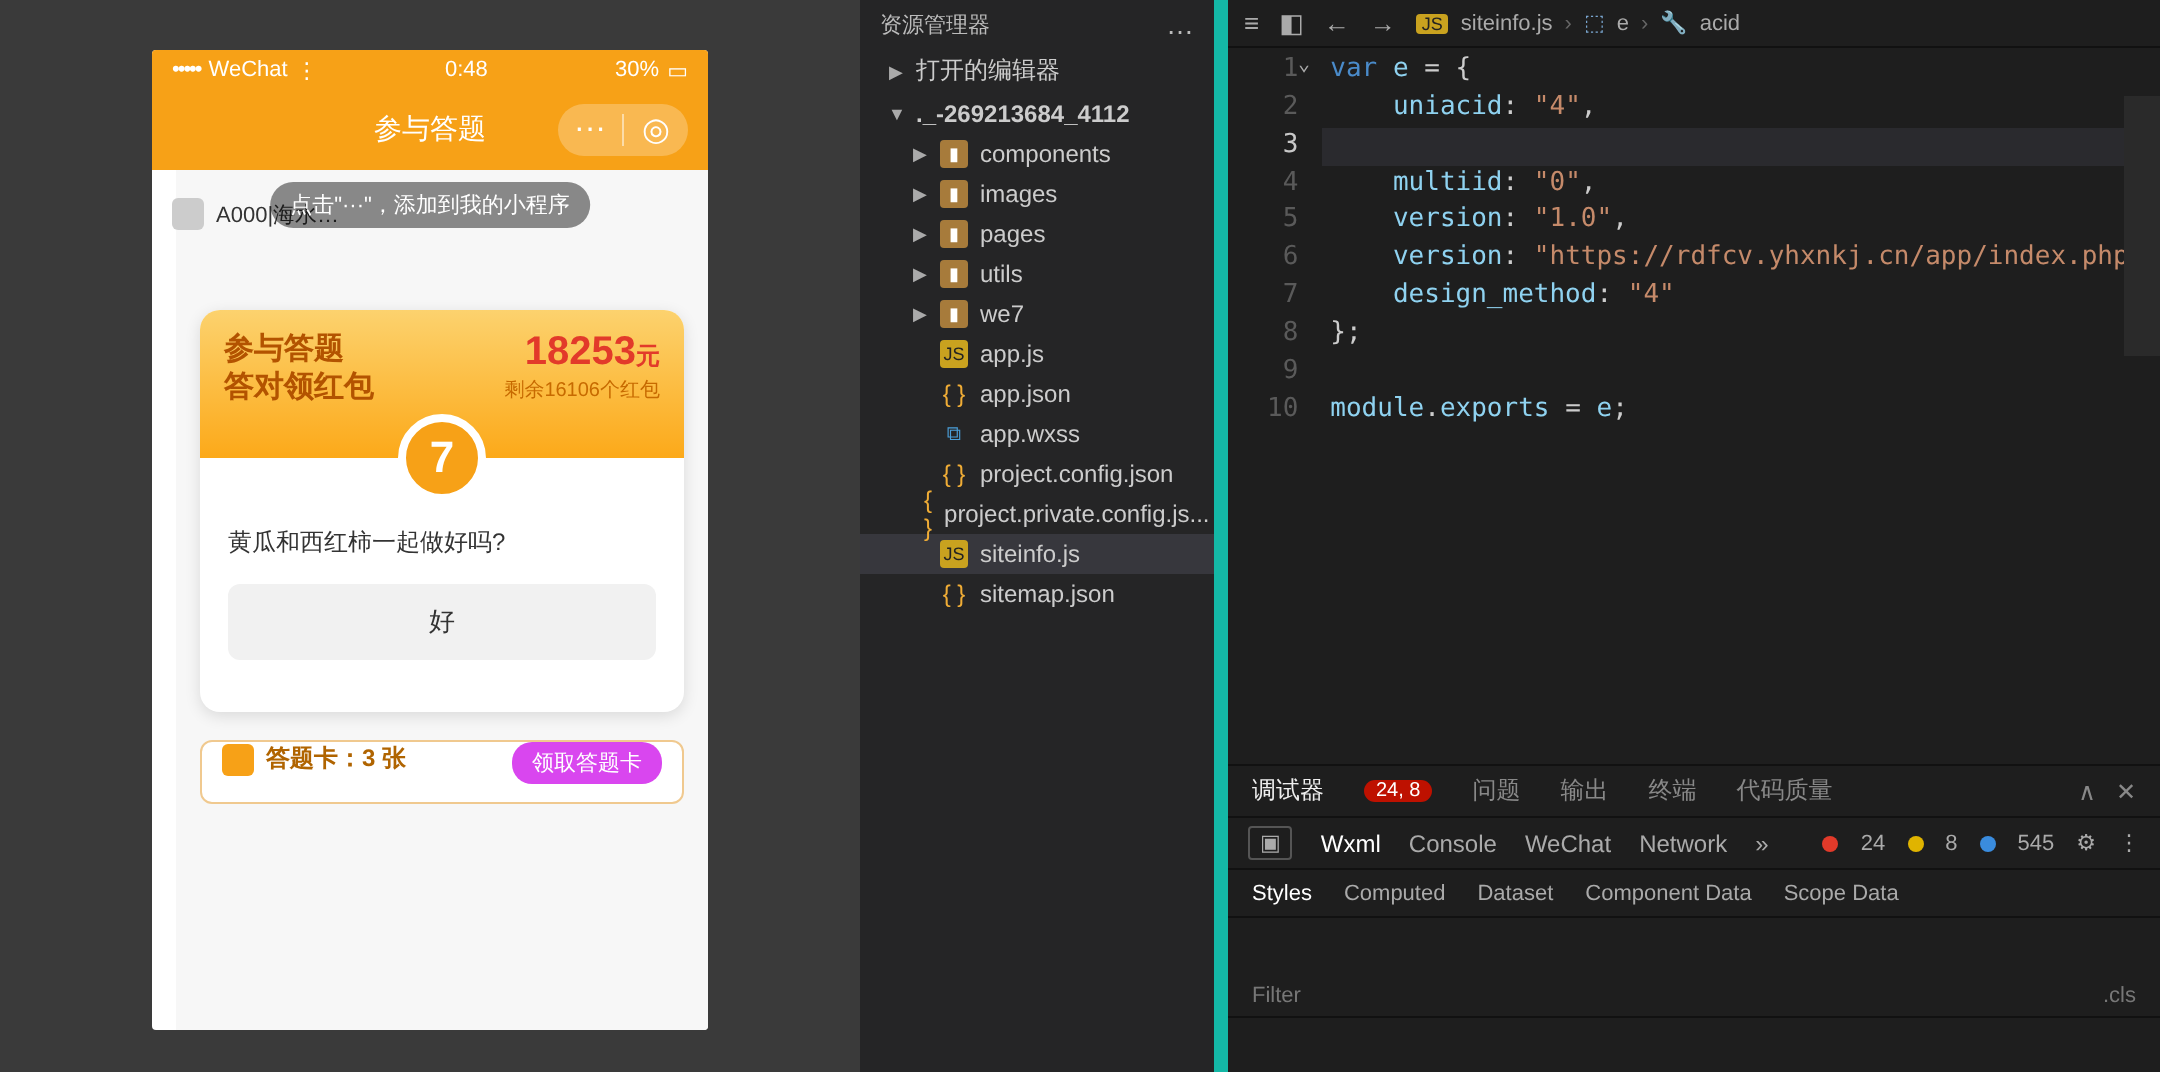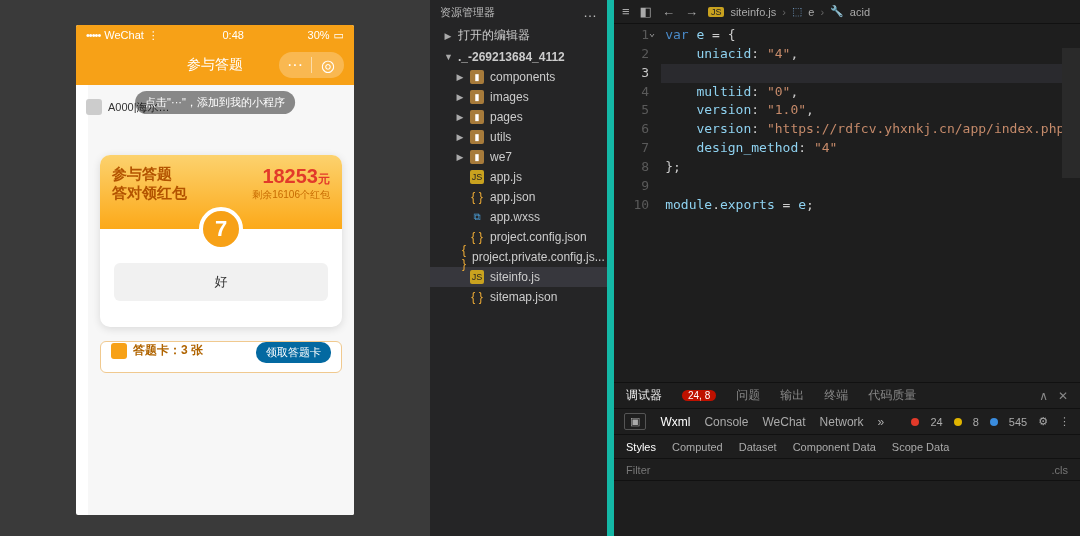--- a/index.html
+++ b/index.html
@@ -29,21 +29,21 @@
   .amount { color: #e23a2a; font-size: 20px; font-weight: 700; }
   .amount small { font-size: 12px; }
   .remain { color: #c76a00; font-size: 10px; }
   .count-circle { position: absolute; bottom: -22px; left: 50%; transform: translateX(-50%); width: 44px; height: 44px; border-radius: 50%; background: #f7a117; border: 4px solid #fff; color: #fff; font-size: 22px; font-weight: 700; display: flex; align-items: center; justify-content: center; }
   .card-body { padding: 34px 14px 16px 14px; }
   .question { font-size: 12px; color: #333; margin-bottom: 12px; }
   .option { background: #f1f1f1; border-radius: 6px; text-align: center; padding: 10px 0; font-size: 13px; color: #333; margin-bottom: 10px; }
   .footer-card { margin: 14px 12px 0 12px; background: #fff; border: 1px solid #f0c98f; border-radius: 6px; height: 32px; display: flex; align-items: flex-start; justify-content: space-between; padding: 0 10px; }
   .ft-left { display: flex; align-items: center; gap: 6px; font-size: 12px; color: #b06400; font-weight: 600; }
   .ft-icon { width: 16px; height: 16px; background: #f7a117; border-radius: 3px; }
-  .ft-btn { background: #0369a1; color: #fff; border-radius: 10px; font-size: 11px; padding: 3px 10px; }
+  .ft-btn { background: #d946ef; color: #fff; border-radius: 10px; font-size: 11px; padding: 3px 10px; }
   .page { background: #f7f7f7; height: calc(100% - 60px); padding-top: 36px; margin-left: 12px; }
 
   
   .explorer { width: 184px; background: #252526; border-right: 7px solid #14b8a6; display: flex; flex-direction: column; font-size: 12px; }
   .exp-title { height: 24px; display: flex; align-items: center; justify-content: space-between; padding: 0 10px; color: #bbb; font-size: 11px; }
   .exp-dots { font-size: 14px; }
   .exp-item { display: flex; align-items: center; gap: 6px; padding: 3px 6px 3px 14px; color: #ccc; cursor: default; }
   .exp-item.sel { background: #37373d; }
   .chev { width: 8px; text-align: center; color: #aaa; font-size: 9px; }
   .fi { width: 14px; height: 14px; display: inline-flex; align-items: center; justify-content: center; font-size: 9px; border-radius: 2px; }
@@ -83,21 +83,21 @@
   .dbg-toolbar { height: 26px; display: flex; align-items: center; justify-content: space-between; padding: 0 10px; color: #aaa; border-bottom: 1px solid #111; }
   .dbg-left { display: flex; align-items: center; gap: 14px; }
   .dbg-left .dev-btn { border: 1px solid #555; padding: 1px 5px; font-size: 11px; border-radius: 2px; }
   .dbg-right { display: flex; align-items: center; gap: 11px; font-size: 11px; }
   .dot { width: 8px; height: 8px; border-radius: 50%; display: inline-block; }
   .dot.red { background: #e23a2a; }
   .dot.yel { background: #e0b400; }
   .dot.blu { background: #3a8cde; }
   .style-tabs { height: 24px; display: flex; align-items: center; gap: 16px; padding: 0 12px; font-size: 11px; color: #aaa; border-bottom: 1px solid #111; }
   .style-tabs .on { color: #fff; }
-  .filter-row { height: 22px; display: flex; align-items: center; justify-content: space-between; padding: 0 12px; font-size: 11px; color: #777; border-bottom: 1px solid #111; }
+  .filter-row { height: 22px; display: flex; align-items: center; justify-content: space-between; padding: 0 12px; font-size: 11px; color: #777; border-bottom: 1px solid #111; margin-top: 28px; }
 
   .minimap { position: absolute; top: 24px; right: 0; width: 18px; height: 130px; background: #2a2a2a; }
   .win-ctrl { margin-left: auto; display: flex; gap: 10px; font-size: 12px; }
 </style>
 </head>
 <body>
 
 <div class="sim-wrap">
   <div class="phone">
     <div class="status-bar">
@@ -136,20 +136,21 @@
           </div>
           <div class="head-right">
             <div class="amount">
               <span>18253</span><small>元</small>
             </div>
             <div class="remain">剩余16106个红包</div>
           </div>
           <div class="count-circle">7</div>
         </div>
         <div class="card-body">
+          <div class="question">黄瓜和西红柿一起做好吗?</div>
           <div class="option">好</div>
         </div>
       </div>
       <div class="footer-card">
         <div class="ft-left">
           <div class="ft-icon"></div>
           <span>答题卡：3 张</span>
         </div>
         <div class="ft-btn">领取答题卡</div>
       </div>

